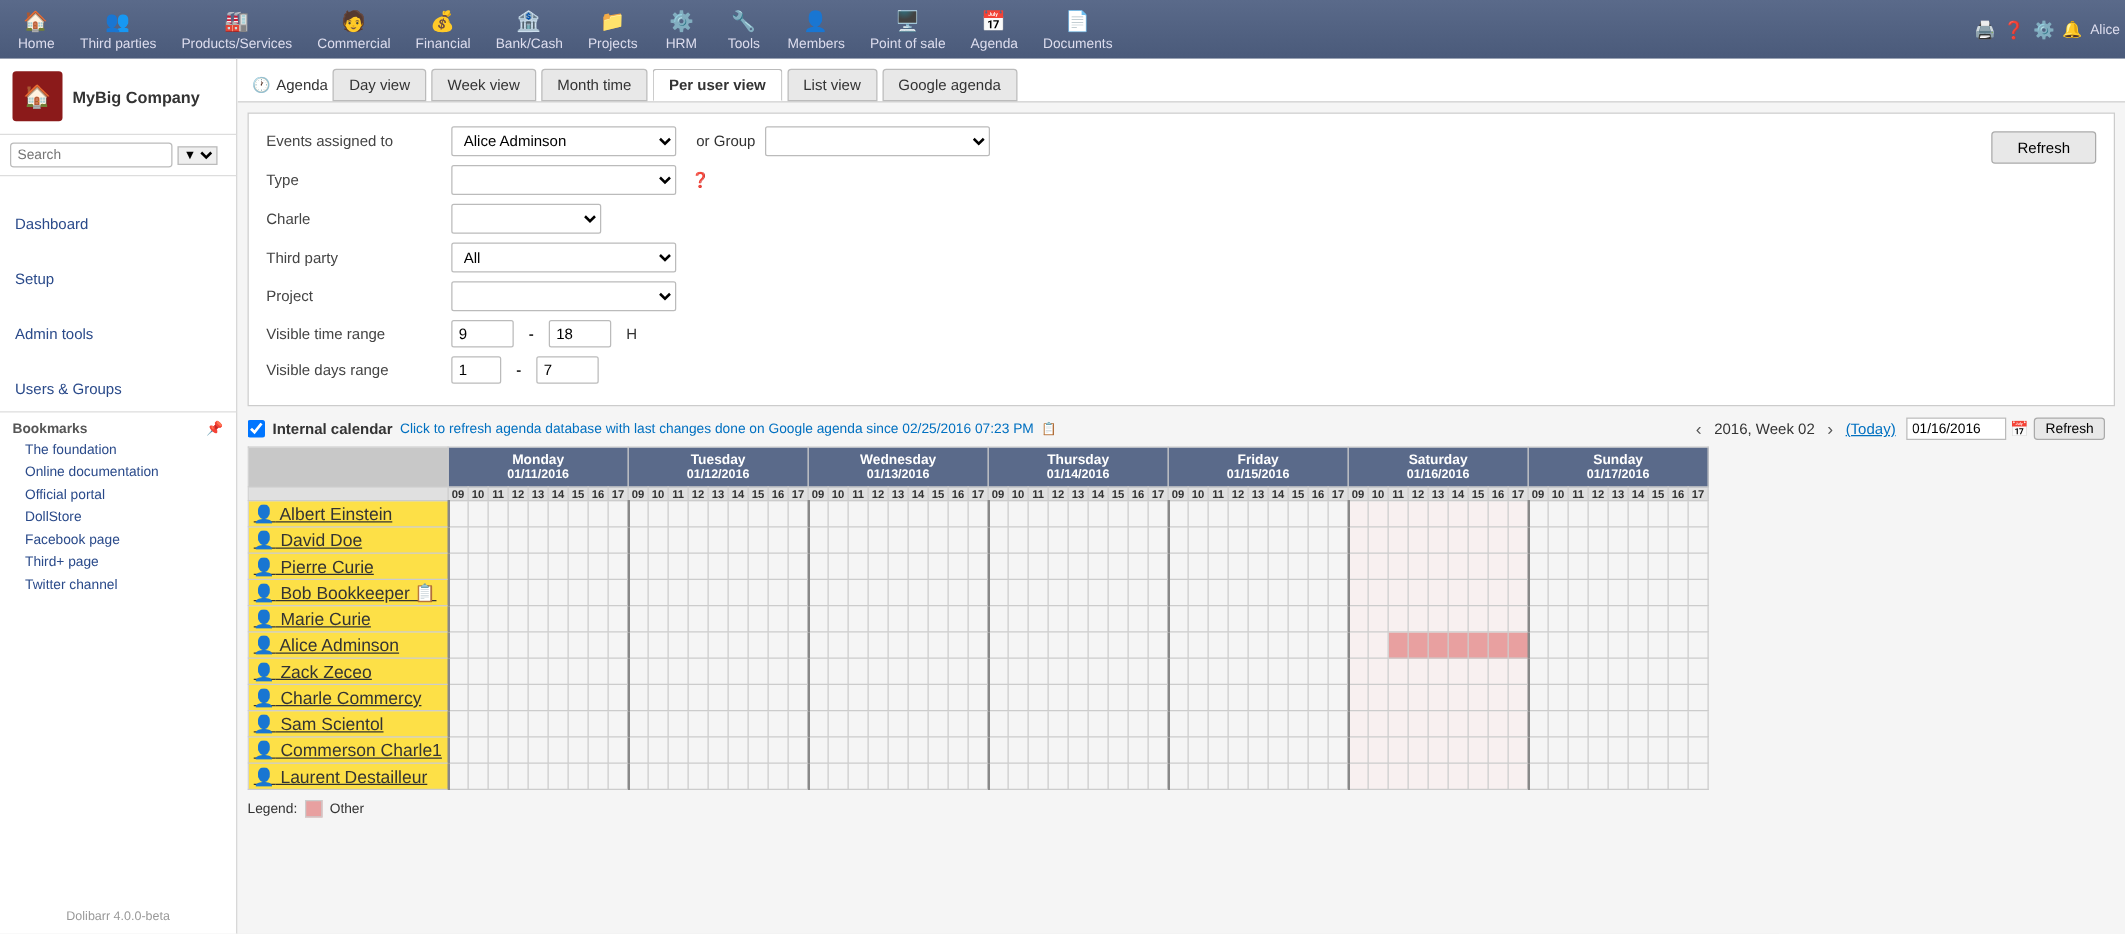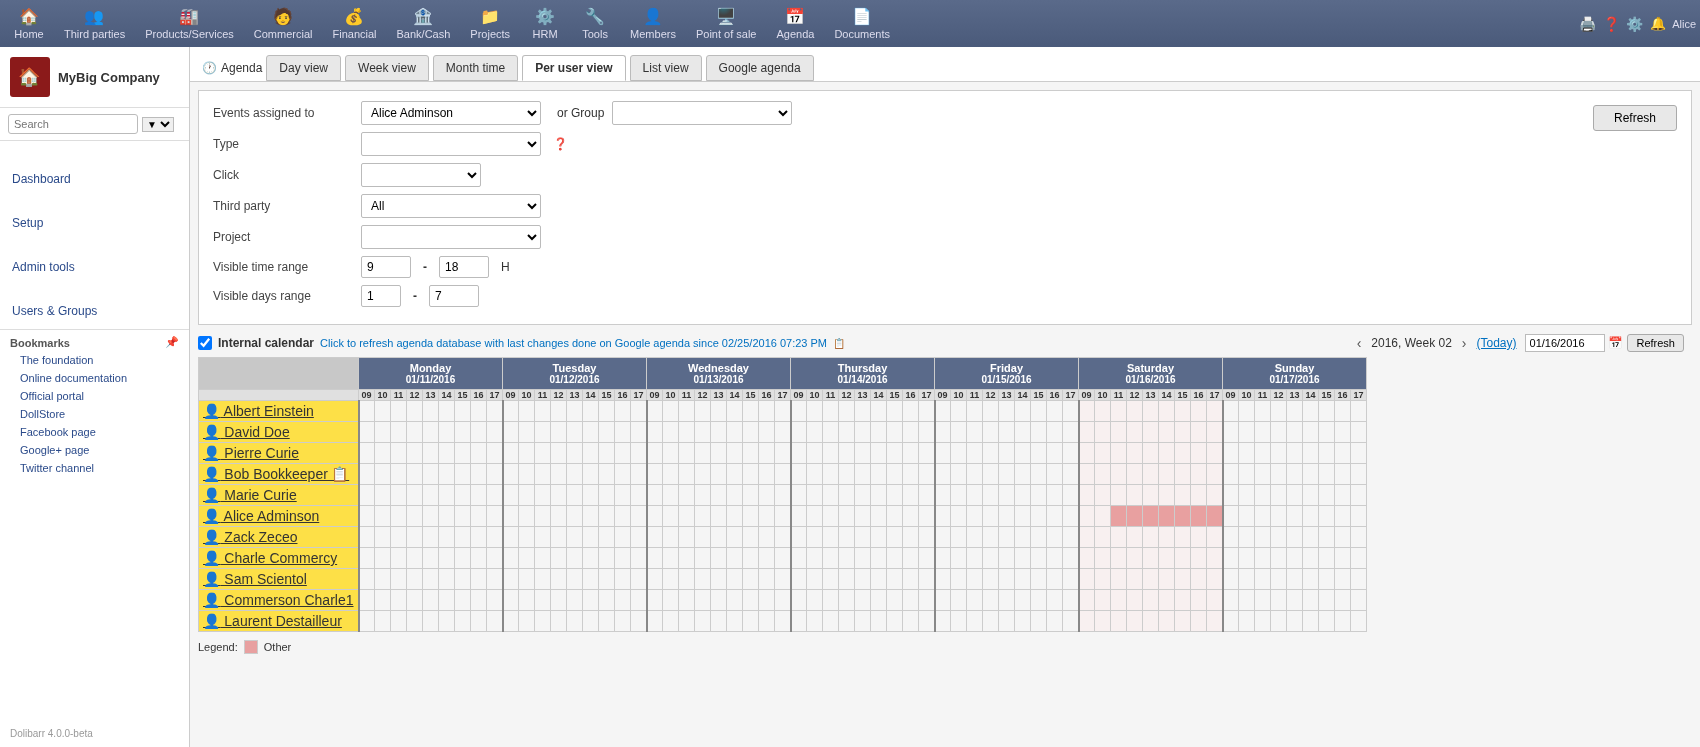--- a/index.html
+++ b/index.html
@@ -78,21 +78,21 @@
       font-weight: bold;
       color: #555;
       display: flex; align-items: center; justify-content: space-between;
     }
     .bookmark-item {
       padding: 3px 12px 3px 20px;
       cursor: pointer;
       color: #2a4a8a;
       font-size: 11px;
     }
-    .sidebar-version { padding: 8px 10px; font-size: 10px; color: #999; text-align: left; margin-top: auto; }
+    .sidebar-version { padding: 8px 10px; font-size: 10px; color: #999; text-align: center; margin-top: auto; }
 
     
     .content { flex: 1; overflow: auto; background: #f5f5f5; }
 
     
     .agenda-tabs {
       background: #fff;
       border-bottom: 1px solid #ccc;
       padding: 8px 12px 0;
       display: flex;
@@ -282,21 +282,21 @@
     <div>
       <div class="sidebar-section-title">
         <span>Bookmarks</span>
         <span style="cursor:pointer;font-size:11px;">📌</span>
       </div>
       <div class="bookmark-item">The foundation</div>
       <div class="bookmark-item">Online documentation</div>
       <div class="bookmark-item">Official portal</div>
       <div class="bookmark-item">DollStore</div>
       <div class="bookmark-item">Facebook page</div>
-      <div class="bookmark-item">Google+ page</div>
+      <div class="bookmark-item">Third+ page</div>
       <div class="bookmark-item">Twitter channel</div>
     </div>
     <div class="sidebar-version">Dolibarr 4.0.0-beta</div>
   </div>
 
   <div class="content">
 
     <div class="agenda-tabs">
       <span class="tab-agenda">
         <span style="color:#888;">🕐</span>
@@ -327,21 +327,21 @@
 
           <div class="filter-row">
             <span class="filter-label">Type</span>
             <select class="filter-select filter-select-wide">
               <option></option>
             </select>
             <span style="cursor:pointer;color:#888;margin-left:4px;">❓</span>
           </div>
 
           <div class="filter-row">
-            <span class="filter-label">Click</span>
+            <span class="filter-label">Charle</span>
             <select class="filter-select filter-select-medium">
               <option></option>
             </select>
           </div>
 
           <div class="filter-row">
             <span class="filter-label">Third party</span>
             <select class="filter-select filter-select-wide">
               <option>All</option>
             </select>

